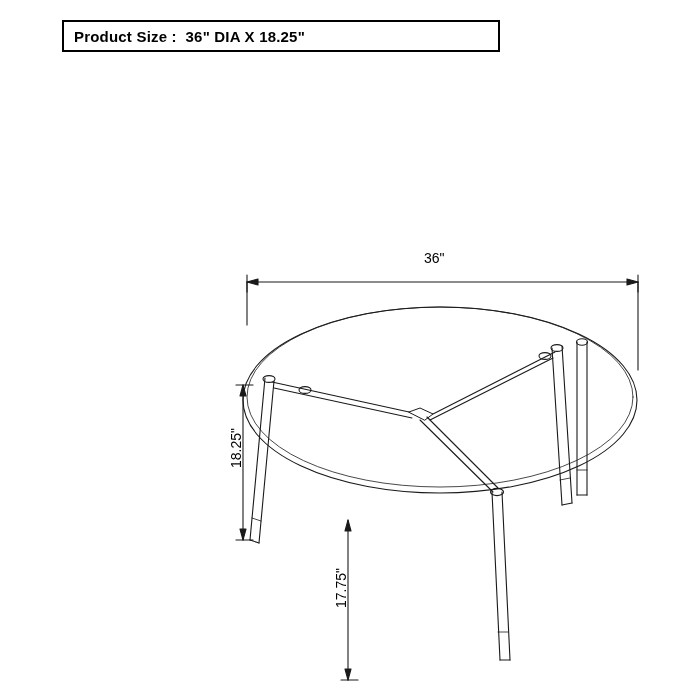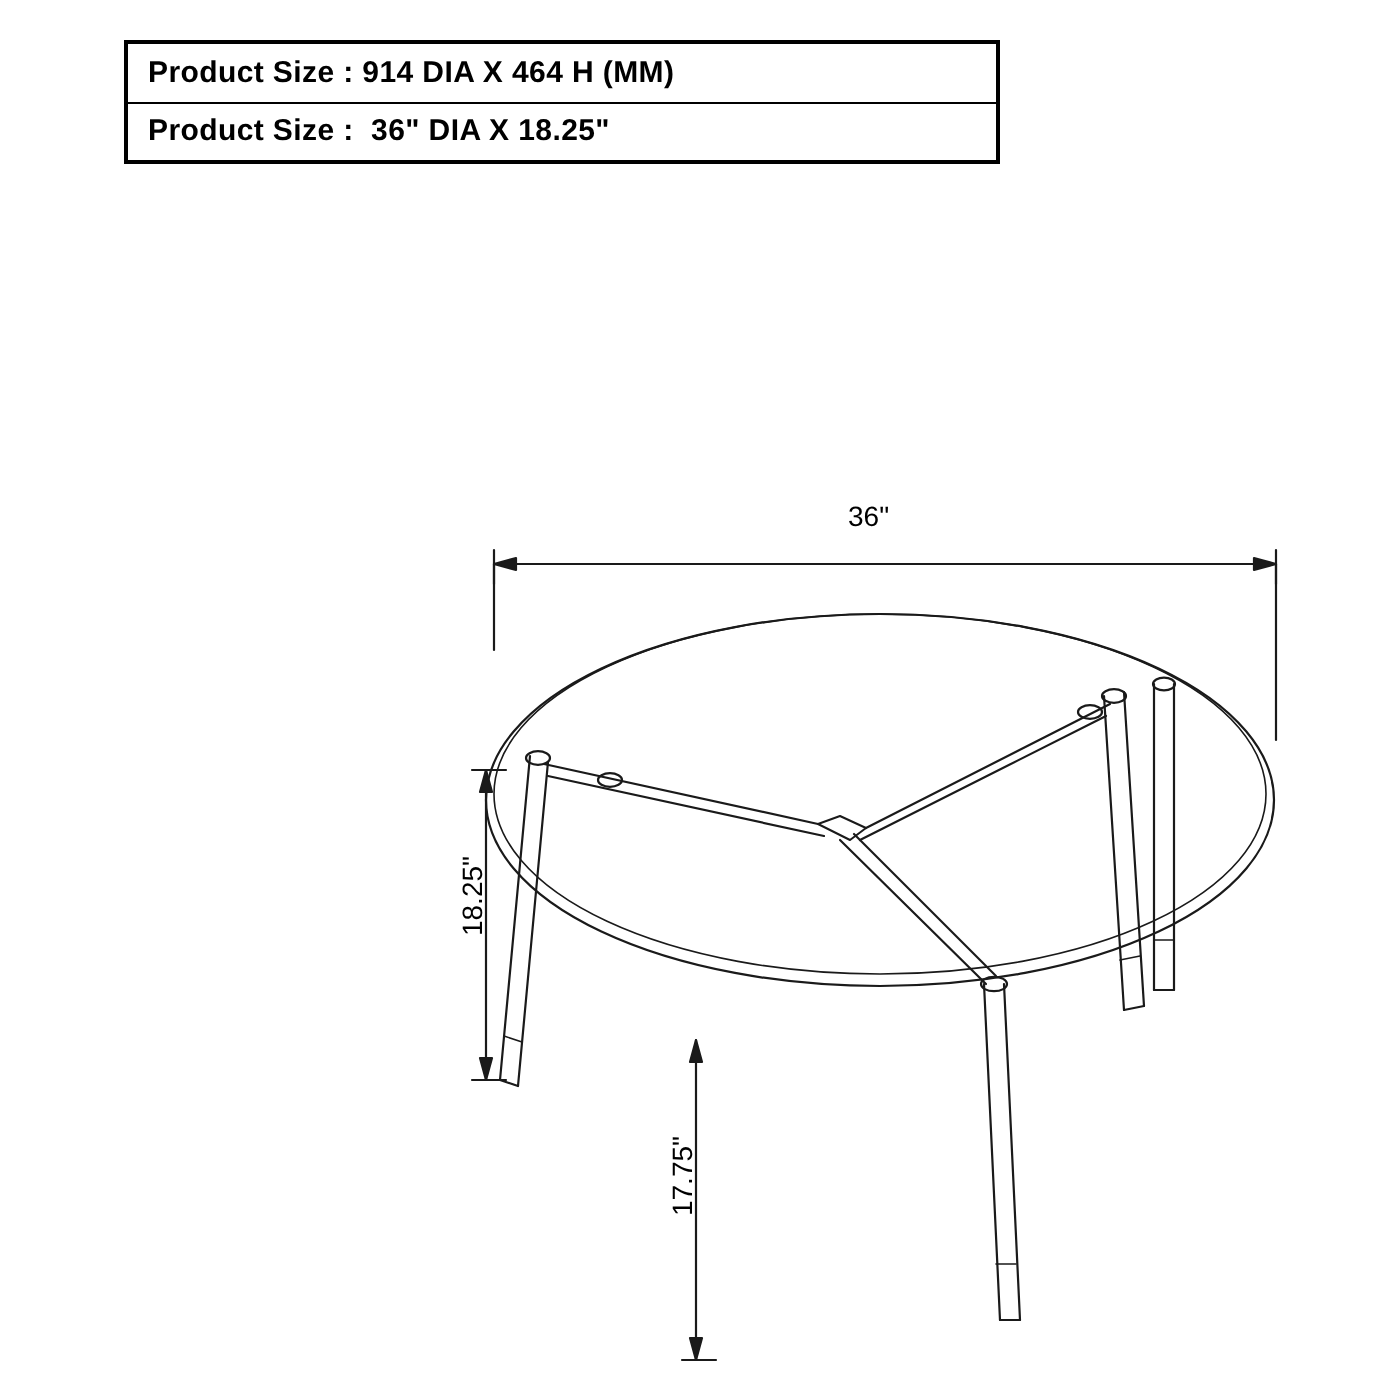--- a/index.html
+++ b/index.html
@@ -62,23 +62,20 @@
     transform-origin: center center;
   }
 </style>
 </head>
 <body>
 
 <div class="page">
 
   <table class="spec-table">
     <tbody>
-        <tr>
-      <td>Product Size : 914 DIA X 464 H (MM)</td>
-    </tr>
     <tr>
       <td>Product Size :  36" DIA X 18.25"</td>
     </tr>
   </tbody>
     </table>
 
   <div class="drawing">
 
     <svg width="700" height="580" viewBox="0 0 700 580">
       <g fill="none" stroke="#1a1a1a" stroke-width="1.1" stroke-linecap="round" stroke-linejoin="round">

